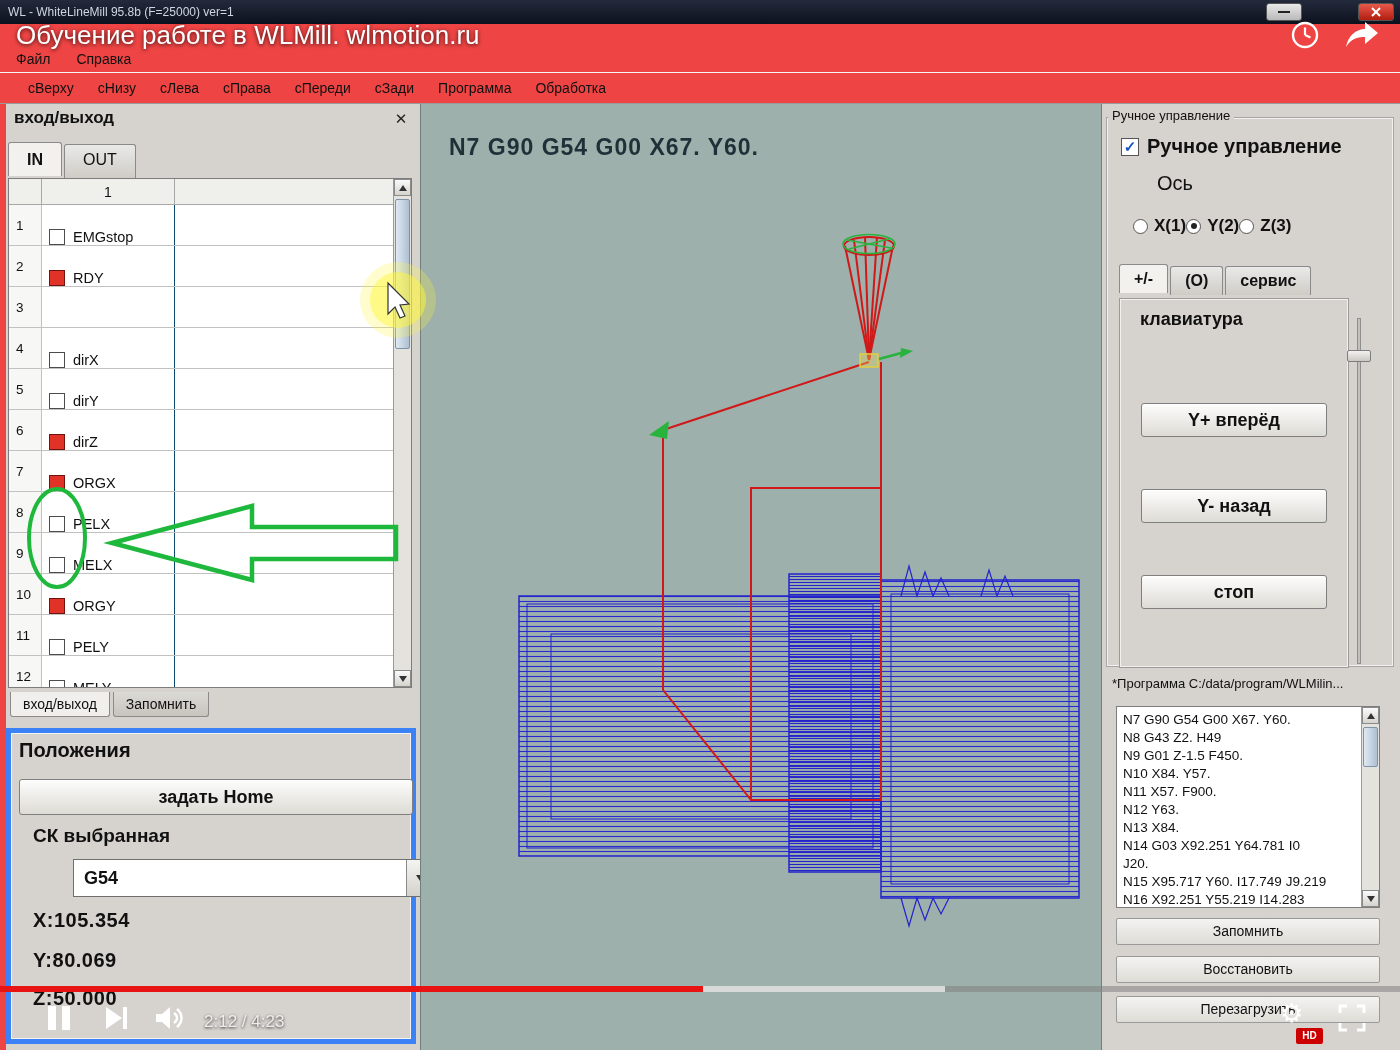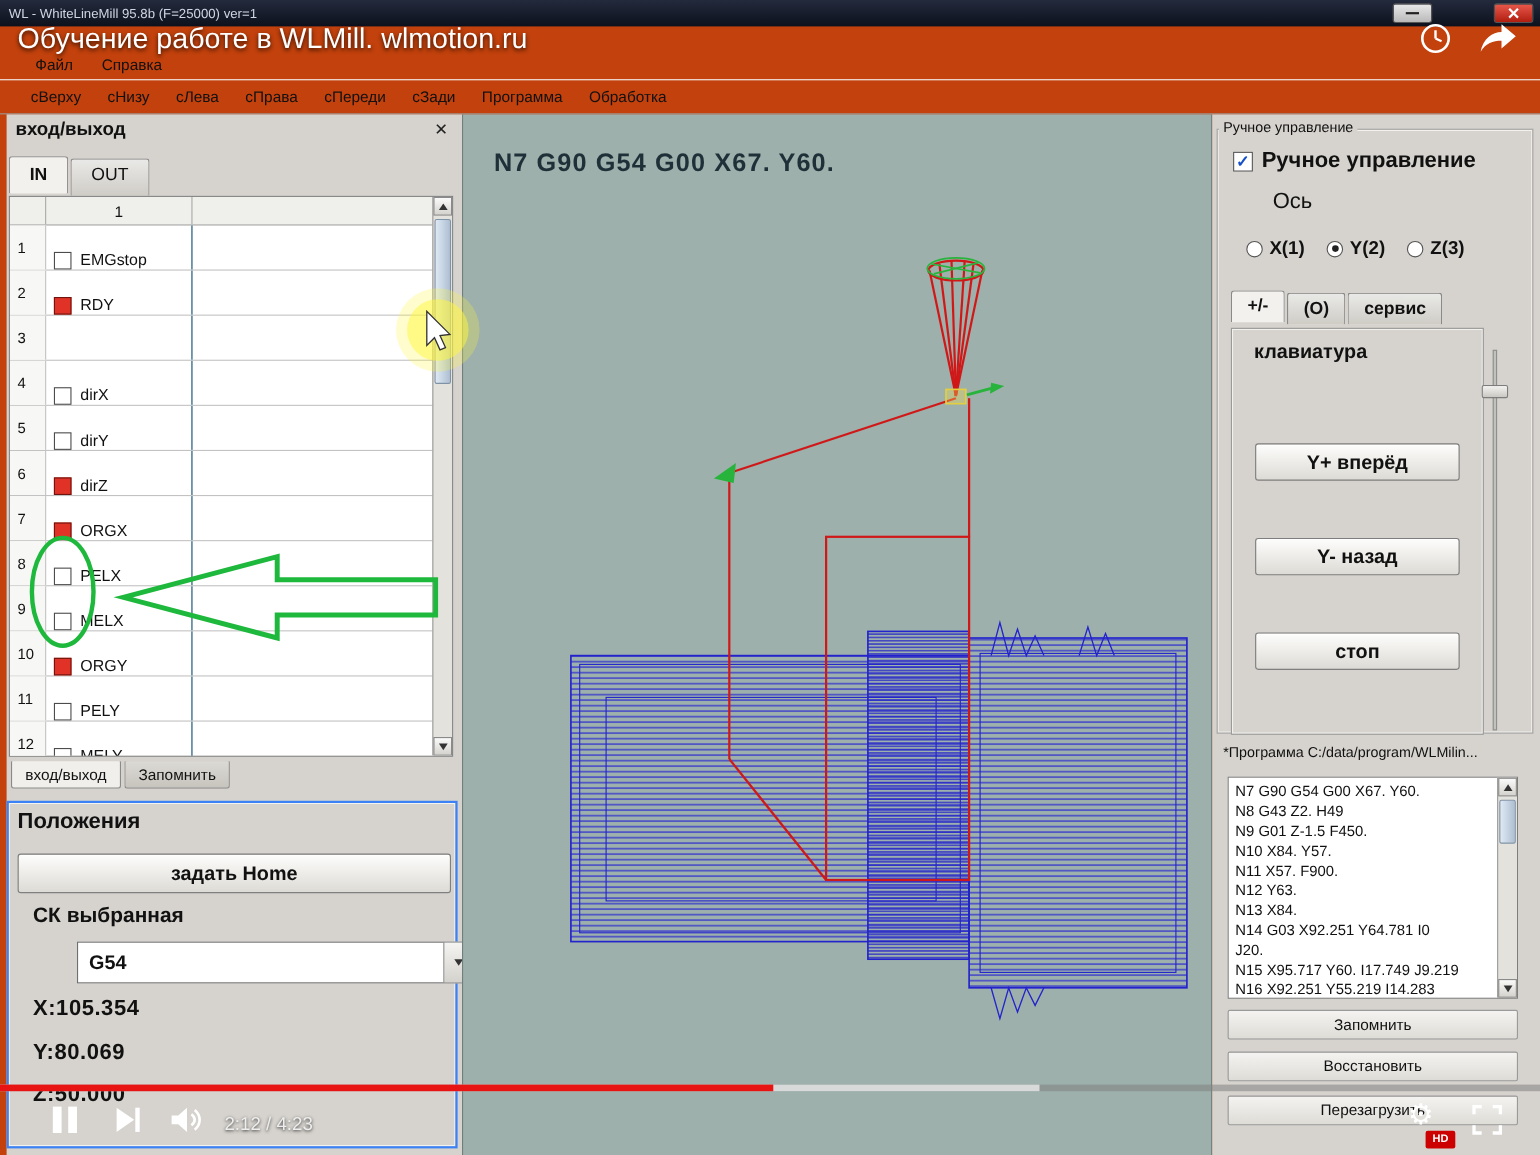--- a/index.html
+++ b/index.html
@@ -1,32 +1,32 @@
 <!DOCTYPE html>
 <html><head>
 <meta charset="utf-8">
 <style>
   * { margin:0; padding:0; box-sizing:border-box; }
   html,body { width:1400px; height:1050px; overflow:hidden; background:#333; }
-  .stage { position:relative; width:1400px; height:1050px; background:#c2410c;
+  .stage { position:relative; width:1400px; height:1050px; background:#ef4444;
            font-family:"Liberation Sans", sans-serif; color:#111; overflow:hidden; }
 
   
   .titlebar { position:absolute; left:0; top:0; width:1400px; height:24px;
               background:linear-gradient(#232a3c,#0d111d); display:flex; align-items:center; }
   .wtitle { color:#cfd5e2; font-size:12px; padding-left:8px; white-space:nowrap; }
   .winbtns { position:absolute; right:6px; top:3px; display:flex; gap:56px; }
   .winbtn { width:36px; height:18px; border-radius:3px; border:1px solid #555;
             display:flex; align-items:center; justify-content:center; }
   .winbtn.min { background:linear-gradient(#e8e8e8,#b9b9b9); }
   .winbtn.close { background:linear-gradient(#e8584a,#b01e10); }
   .winbtn svg { display:block; }
 
   .menubar { position:absolute; left:0; top:46px; width:1400px; height:26px;
-             display:flex; align-items:center; gap:26px; padding-left:32px; font-size:14px; }
+             display:flex; align-items:center; gap:26px; padding-left:16px; font-size:14px; }
   .menubar span { cursor:default; }
   .toolbar { position:absolute; left:0; top:72px; width:1400px; height:32px;
              border-top:1px solid #f5f5f5; border-bottom:1px solid #9a9a9a;
              display:flex; align-items:center; gap:24px; padding-left:28px; font-size:14px; }
 
   
   .leftpanel { position:absolute; left:6px; top:104px; width:414px; height:946px; background:#d6d3ce; }
   .iohead { position:absolute; left:0; top:4px; width:410px; height:26px; }
   .iotitle { font-weight:bold; font-size:17px; padding-left:8px; }
   .ioclose { position:absolute; right:4px; top:0; width:22px; height:22px; text-align:center;
@@ -54,21 +54,21 @@
   .sbtn.up { top:0; } .sbtn.down { bottom:0; }
   .tri-up { width:0; height:0; border-left:4px solid transparent; border-right:4px solid transparent; border-bottom:6px solid #333; }
   .tri-down { width:0; height:0; border-left:4px solid transparent; border-right:4px solid transparent; border-top:6px solid #333; }
   .thumb { position:absolute; left:1px; width:15px; background:linear-gradient(90deg,#dfe9f4,#aebfd2);
            border:1px solid #7e93a8; border-radius:2px; }
   .bottabs { position:absolute; left:4px; top:588px; display:flex; }
   .bottab { border:1px solid #8a8a8a; border-top:none; background:linear-gradient(#dcdad5,#c7c4be);
             padding:4px 12px; font-size:14px; border-radius:0 0 3px 3px; margin-right:3px; }
   .bottab.active { background:#f0efec; }
   .posbox { position:absolute; left:0; top:624px; width:410px; height:316px;
-            border:2px solid #3b82f6; box-shadow:inset 0 0 0 1px #f4f3f0; padding:4px 0 0 0; }
+            border:5px solid #3b82f6; box-shadow:inset 0 0 0 1px #f4f3f0; padding:4px 0 0 0; }
   .postitle { font-weight:bold; font-size:20px; padding:2px 0 0 8px; }
   .btn3d { background:linear-gradient(#fdfdfc,#dddbd5); border:1px solid #7f7f7f; border-radius:3px;
            box-shadow:inset 0 1px 0 #fff; text-align:center; font-weight:bold; }
   .homebtn { position:absolute; left:8px; top:46px; width:394px; height:36px; font-size:18px; line-height:34px; }
   .cslabel { position:absolute; left:22px; top:92px; font-weight:bold; font-size:19px; }
   .csdrop { position:absolute; left:22px; top:126px; width:360px; height:38px; background:#fff;
             border:1px solid #6f6f6f; display:flex; align-items:center;margin-left:40px; }
   .csval { font-weight:bold; font-size:18px; padding-left:10px; flex:1; }
   .dropbtn { width:26px; height:100%; border-left:1px solid #8a8a8a; background:linear-gradient(#f4f4f2,#d4d2cc);
              display:flex; align-items:center; justify-content:center; }
@@ -84,21 +84,21 @@
   
   .rightpanel { position:absolute; left:1102px; top:104px; width:298px; height:946px; background:#d6d3ce; }
   .grouplabel { position:absolute; font-size:13px; background:#d6d3ce; padding:0 4px; z-index:2; }
   .manualbox { position:absolute; left:4px; top:13px; width:288px; height:550px;
                border:1px solid #a5a5a5; box-shadow:inset 0 0 0 1px #f2f1ee; }
   .mchk { position:absolute; left:14px; top:17px; display:flex; align-items:center; gap:8px; }
   .chkbox { width:18px; height:18px; background:#fff; border:1px solid #555; display:flex;
             align-items:center; justify-content:center; color:#1450c8; font-weight:bold; font-size:15px; }
   .mchk .lbl { font-weight:bold; font-size:20px; }
   .axislbl { position:absolute; left:50px; top:54px; font-weight:normal; font-size:20px; }
-  .radios { position:absolute; left:26px; top:98px; display:flex; gap:20px; align-items:center; }
+  .radios { position:absolute; left:26px; top:98px; display:flex; align-items:center; }
   .radio { display:flex; align-items:center; gap:6px; font-weight:bold; font-size:17px; }
   .rdot { width:15px; height:15px; border-radius:50%; background:#fff; border:1px solid #555; position:relative; }
   .radio.sel .rdot::after { content:""; position:absolute; left:3.5px; top:3.5px; width:6px; height:6px;
                             border-radius:50%; background:#222; }
   .mtabs { position:absolute; left:12px; top:148px; display:flex; }
   .mtabs .tab { font-size:16px; font-weight:bold; padding:5px 14px; }
   .mtabbox { position:absolute; left:12px; top:180px; width:230px; height:370px;
              border:1px solid #9a9a9a; background:#d6d3ce; box-shadow:inset 0 0 0 1px #f2f1ee; }
   .kblabel { position:absolute; left:20px; top:10px; font-weight:bold; font-size:18px; }
   .jogbtn { position:absolute; left:21px; width:186px; height:34px; font-size:18px; line-height:32px; }

